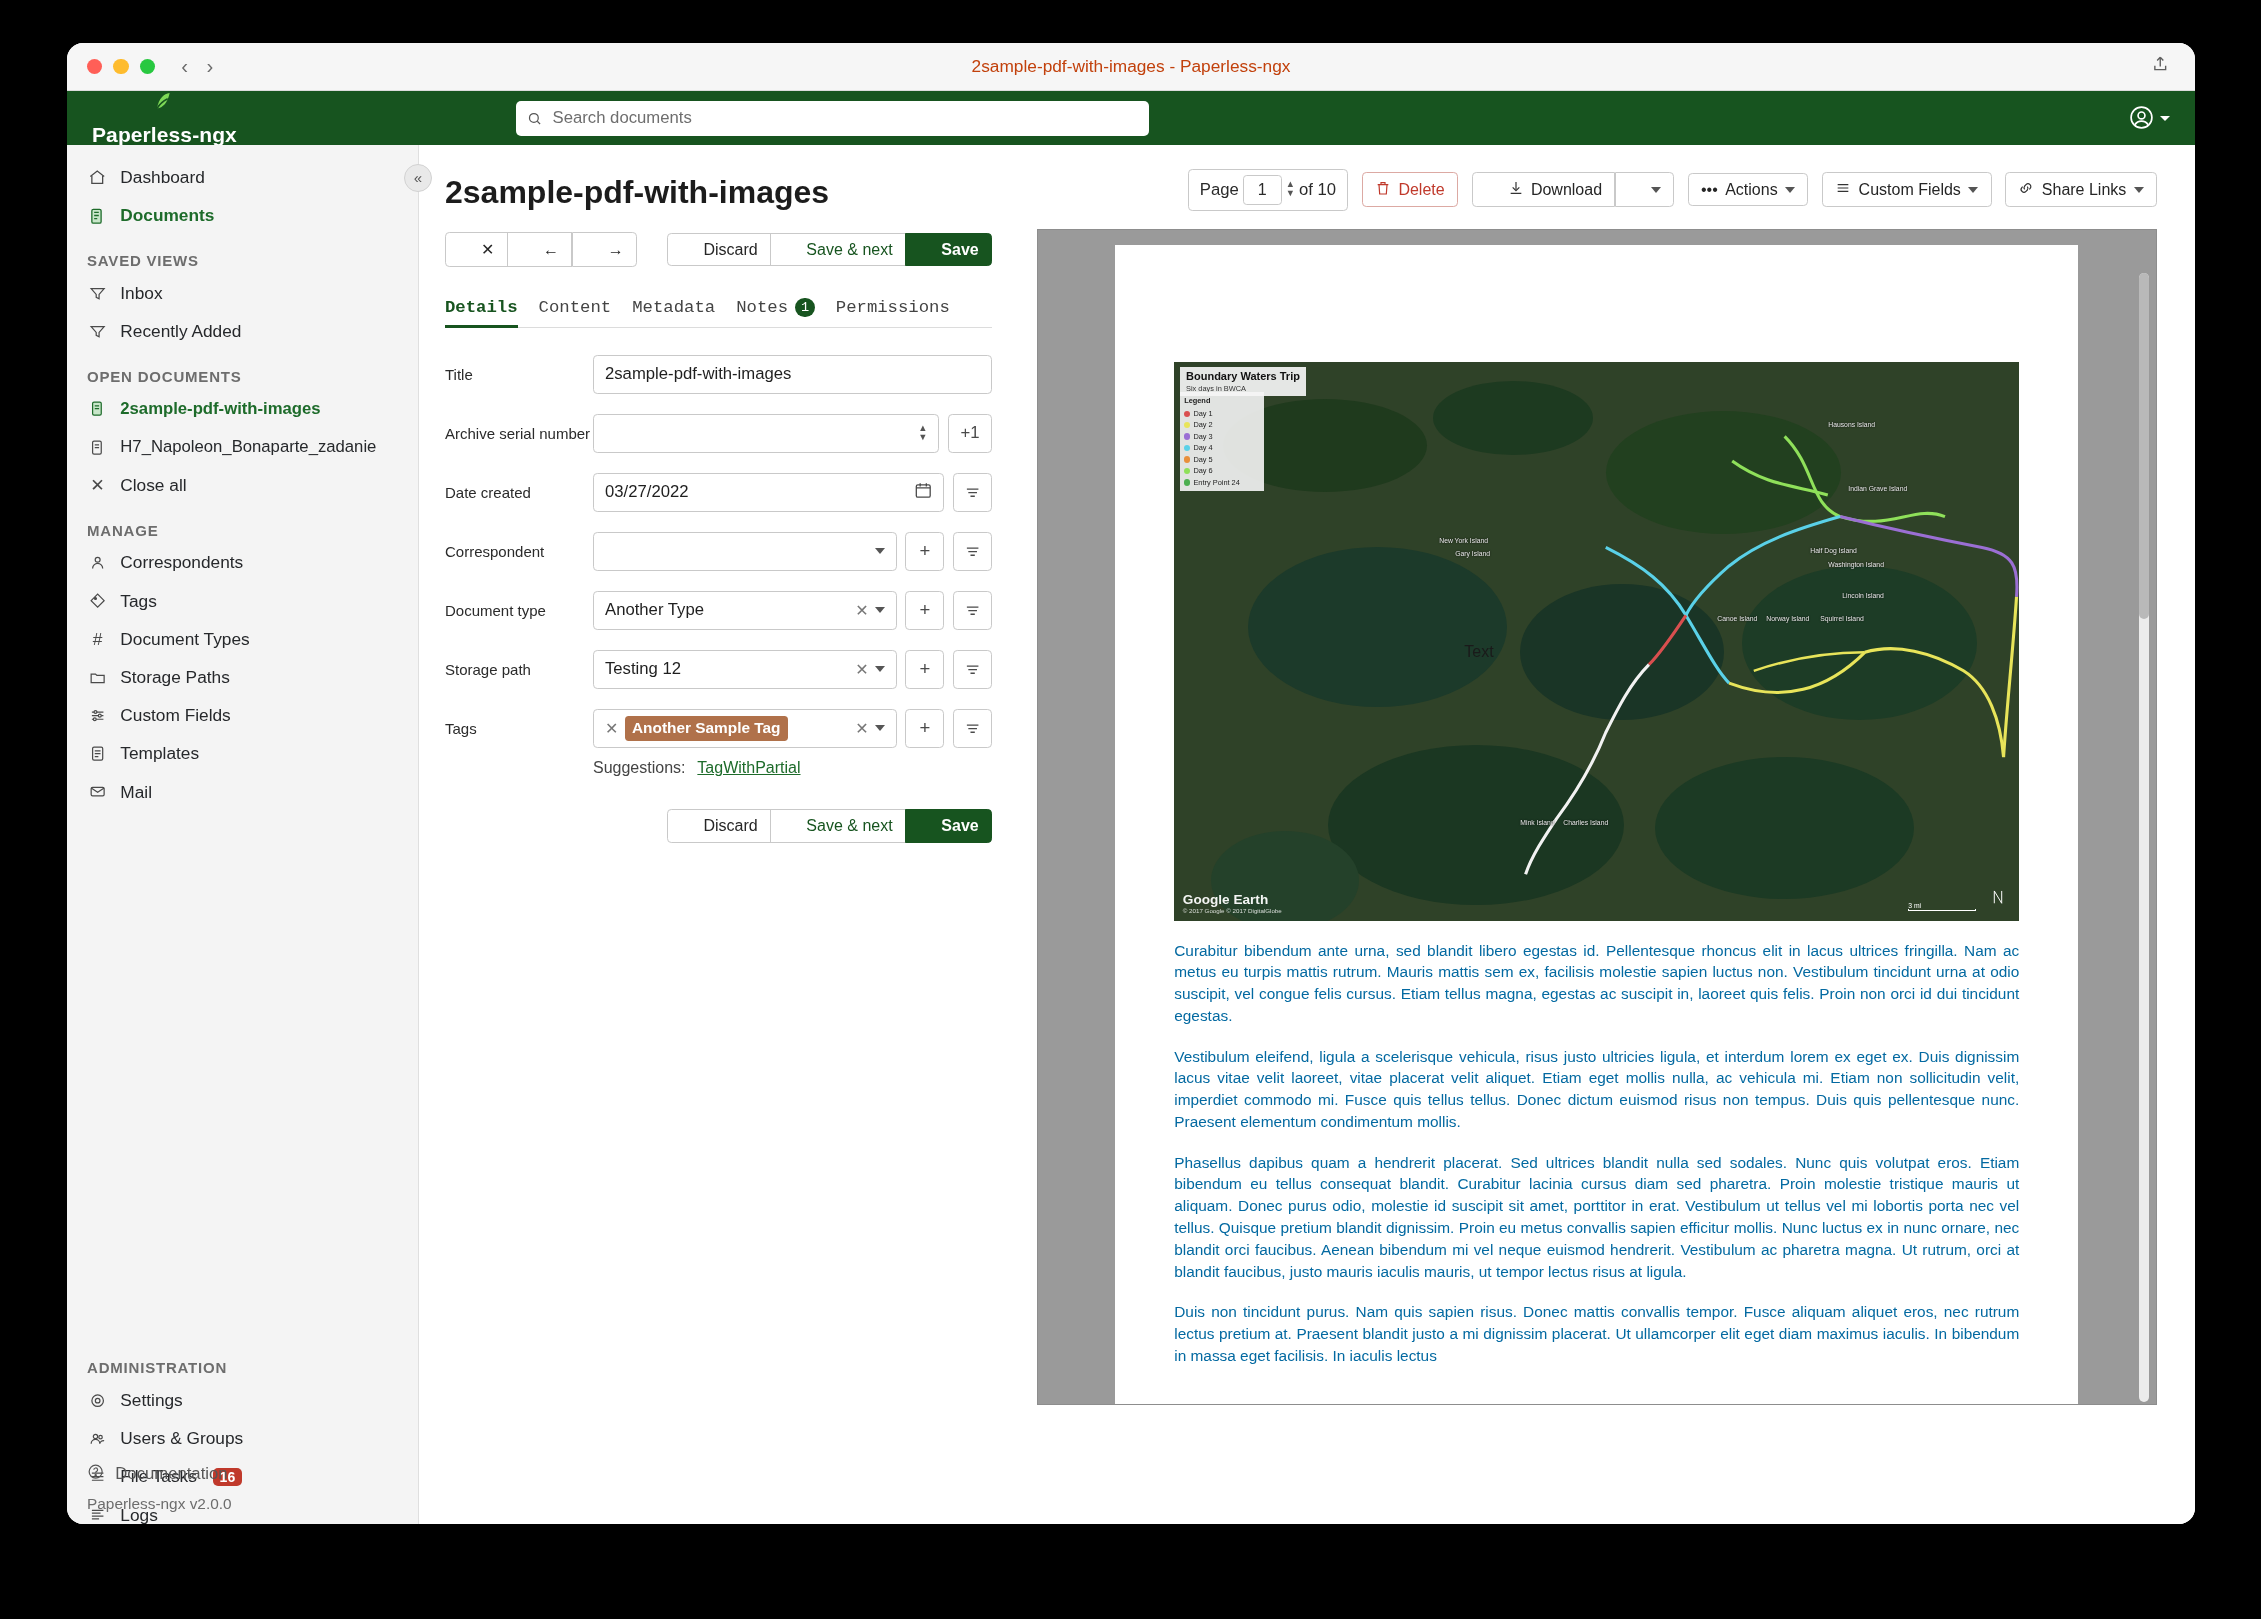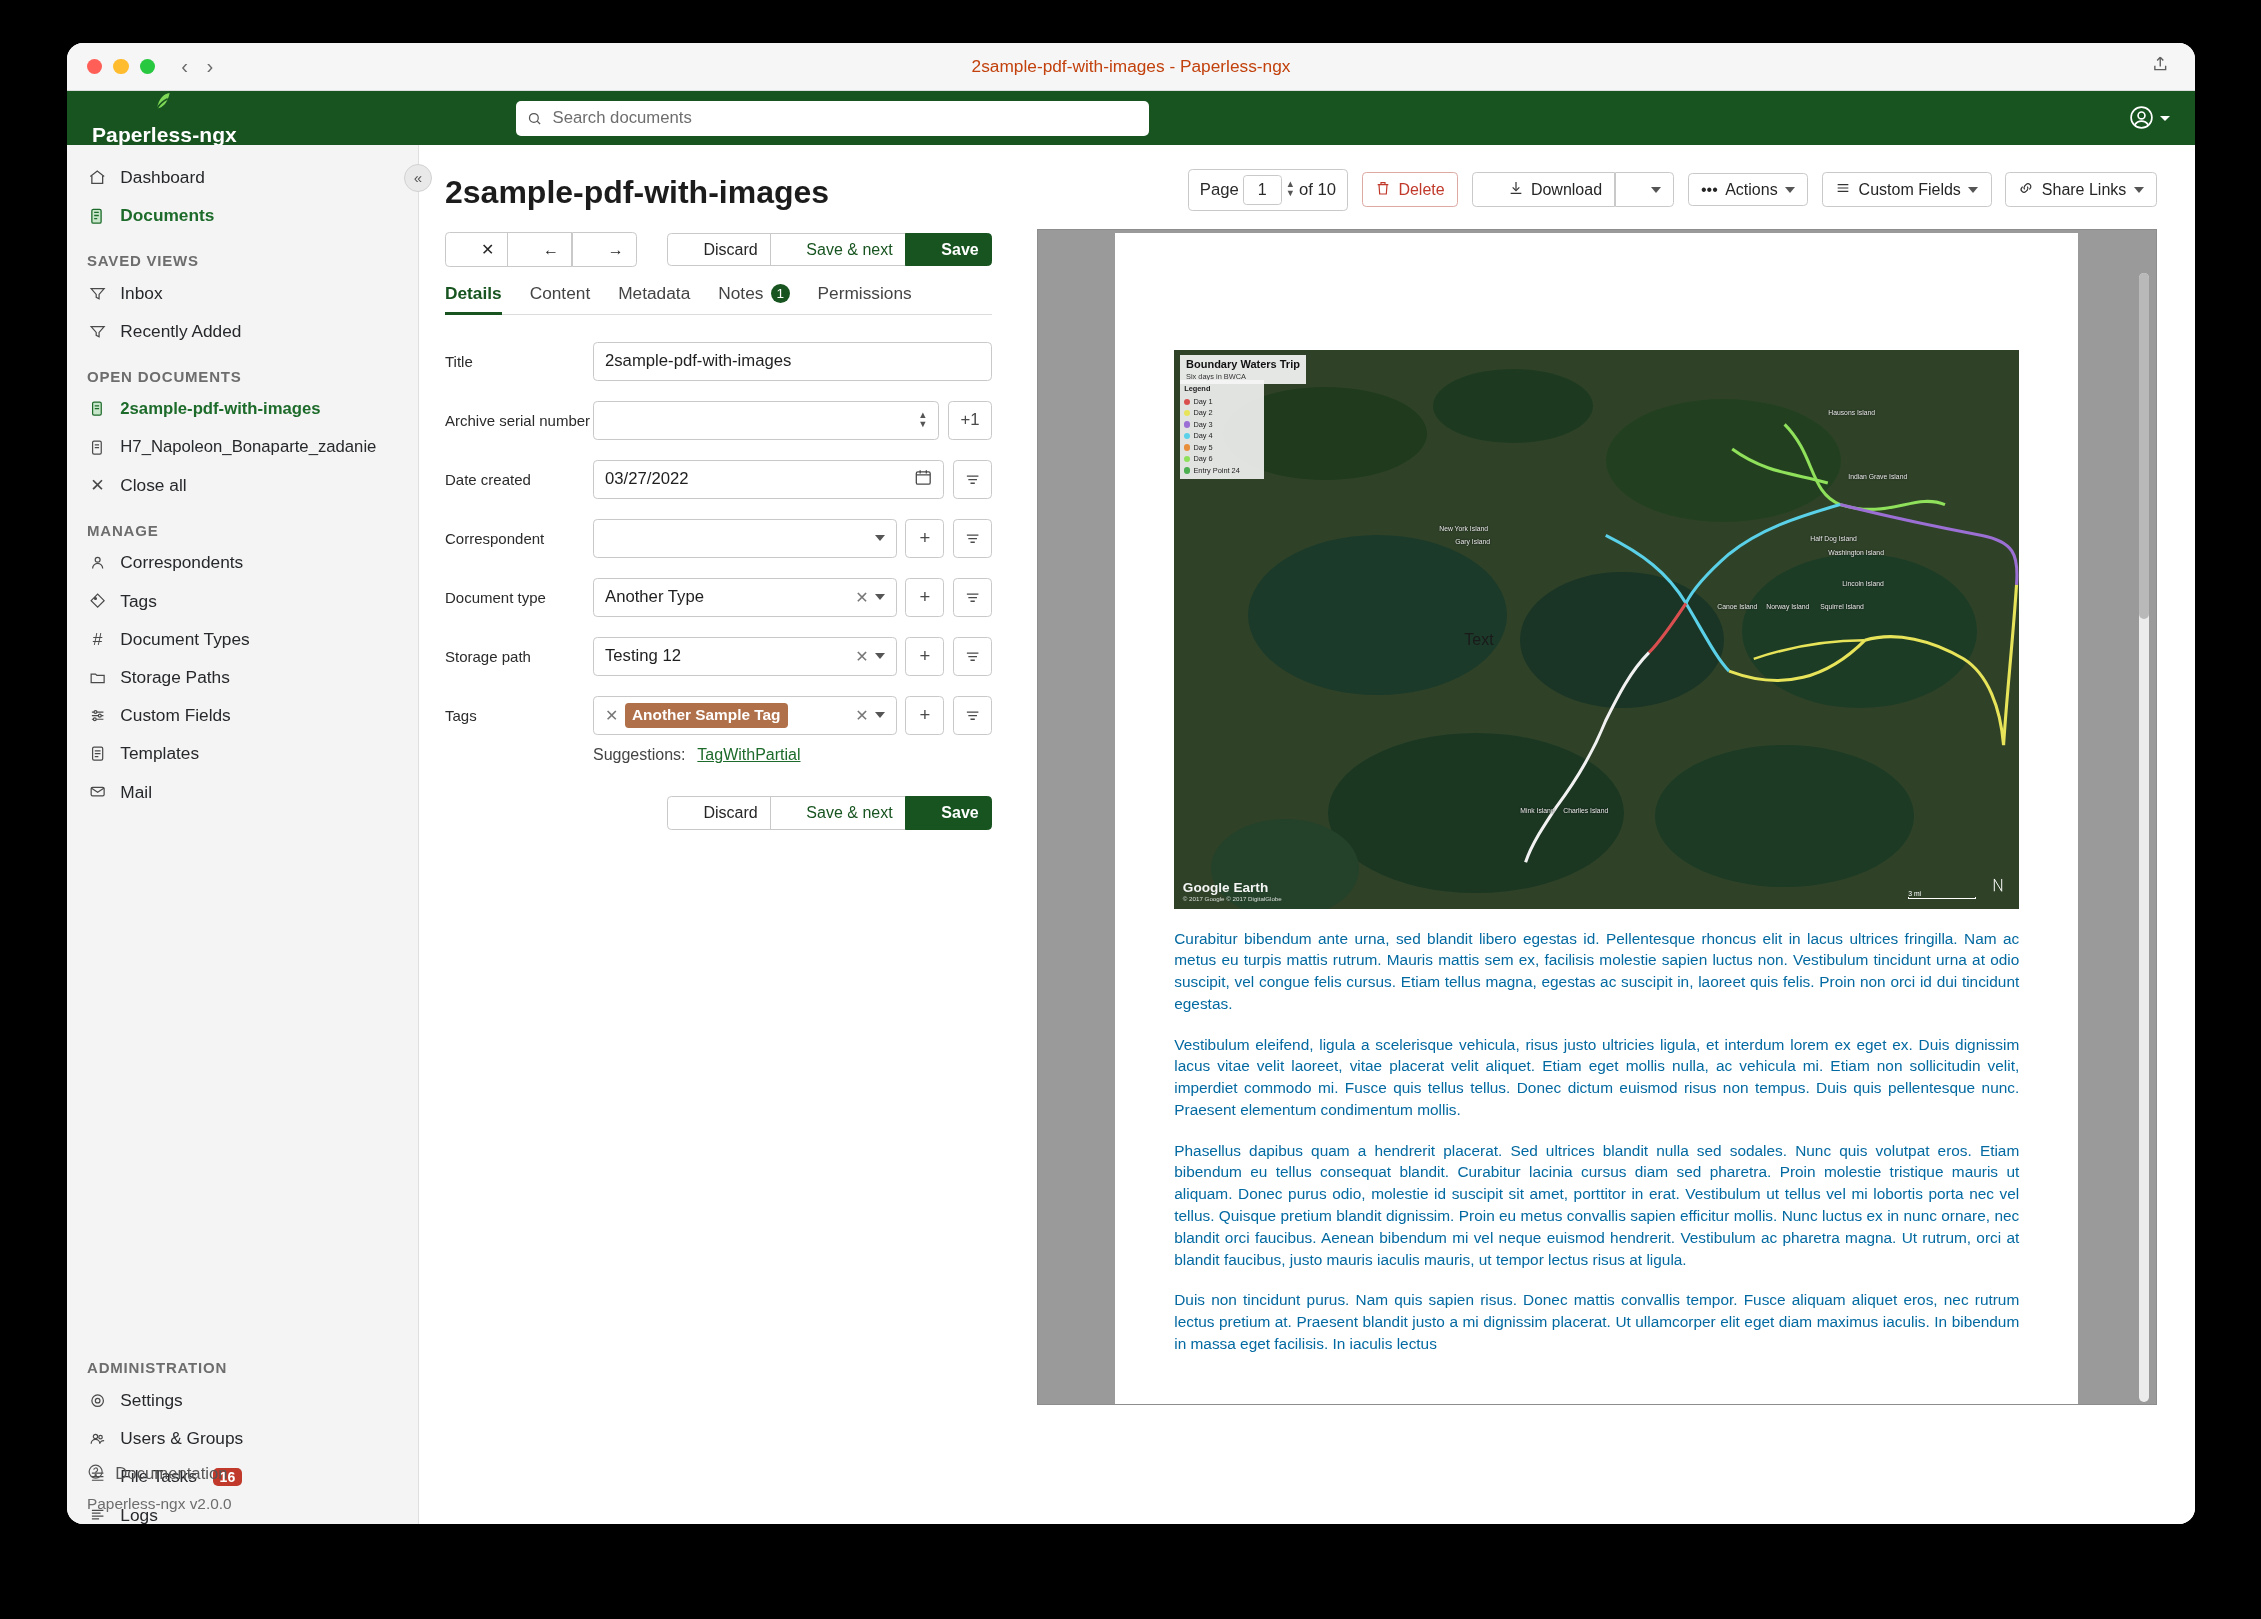--- a/index.html
+++ b/index.html
@@ -119,21 +119,21 @@
   }
   .btnrow { display: flex; justify-content: space-between; align-items: center; }
   .btn-group { display: flex; }
   .btn-group .btn { border-radius: 0; margin-left: -0.6px; padding-left: 35px; }
   .btn-group .btn:first-child { border-radius: 4.3px 0 0 4.3px; margin-left: 0; }
   .btn-group .btn:last-child { border-radius: 0 4.3px 4.3px 0; }
   .btn-save { background: #17541f; color: #fff; border-color: #17541f; font-weight: 600; }
   .btn-discard { color: #262626; }
   .btn-savenext { color: #17541f; border-color: #c9c9c9; }
 
-  .tabs { display: flex; gap: 28px; border-bottom: 0.6px solid #dcdcdc; margin-top: 16px; }
+  .tabs { display: flex; gap: 21px; border-bottom: 0.6px solid #dcdcdc; margin-top: 31px; font-family: Liberation Mono, monospace; }
   .tab { font-size: 17.3px; color: #444; padding-bottom: 10px; position: relative; display: flex; align-items: center; gap: 7.4px; }
   .tab.active { color: #17541f; font-weight: 700; }
   .tab.active:after {
     content: ''; position: absolute; left: 0; right: 0; bottom: -0.6px;
     height: 2.5px; background: #17541f;
   }
   .pill {
     background: #17541f; color: #fff; border-radius: 617px;
     font-size: 13.6px; min-width: 18.5px; height: 18.5px; padding: 0 5.6px;
     display: inline-flex; align-items: center; justify-content: center;
@@ -178,21 +178,21 @@
     font-size: 16.7px; color: #2a2a2a; background: #fff;
   }
   .page-num {
     width: 39px; height: 30px; border: 0.6px solid #c9c9c9; border-radius: 3.7px;
     display: flex; align-items: center; justify-content: center; font-size: 16px;
   }
   .btn-delete { color: #c0392b; border-color: #dca9a3; }
   .viewer {
     margin: 18.5px 38px 0 18.5px; background: #9a9a9a;
     border: 0.6px solid #8d8d8d;
-    height: 1176px; padding: 3px 0 0 0; position: relative; overflow: hidden;
+    height: 1176px; padding: 15px 0 0 0; position: relative; overflow: hidden;
   }
   .page {
     background: #fff; margin: 0 auto; width: 963px; height: 1173px;
     padding: 117px 0 0 0; position: relative; overflow: hidden;
   }
   .page-inner { width: 845px; margin: 0 auto; }
   .mapimg {
     width: 845px; height: 559px; position: relative; overflow: hidden;
     background: #2f4228;
   }

